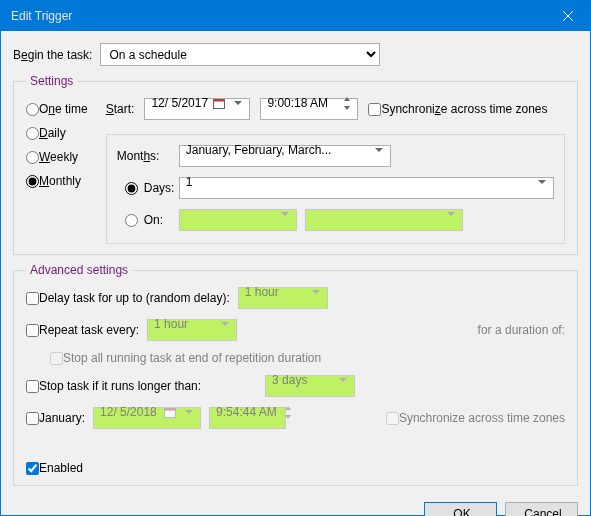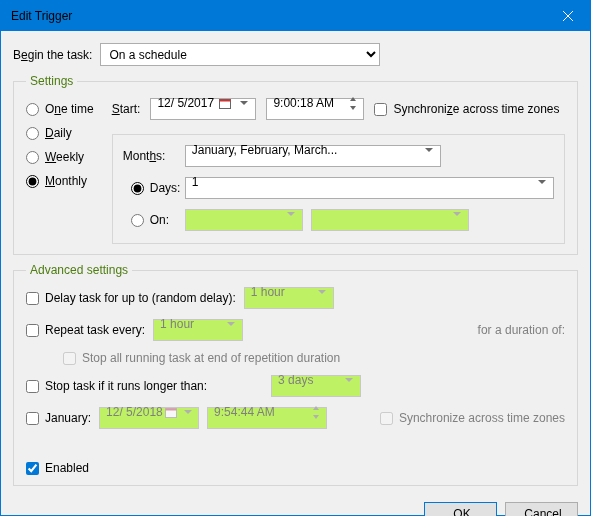--- a/index.html
+++ b/index.html
@@ -14,21 +14,21 @@
     width: 591px;
     height: 516px;
     border: 1px solid #0078d7;
     background: #f0f0f0;
     display: flex;
     flex-direction: column;
   }
   .titlebar {
     height: 30px;
     background: #0078d7;
-    color: #000000;
+    color: #e5e5e5;
     display: flex;
     align-items: center;
     padding: 0 10px;
     position: relative;
   }
   .titlebar .title { flex: 1; font-size: 12px; }
   .titlebar .close {
     width: 44px;
     height: 30px;
     margin-right: -10px;
@@ -99,43 +99,43 @@
   .spin .tri-d {
     width:0;height:0;border-left:3px solid transparent;border-right:3px solid transparent;border-top:4px solid #666;
   }
   .disabled .spin .tri-u { border-bottom-color:#b0b0b0;}
   .disabled .spin .tri-d { border-top-color:#b0b0b0;}
   fieldset {
     border: 1px solid #d6d6d6;
     margin: 0;
     padding: 10px 12px;
   }
-  legend { padding: 0 4px; color: #4d7c0f; }
+  legend { padding: 0 4px; color: #701a75; }
   .settings-body { display: flex; gap: 18px; }
   .radios { display: flex; flex-direction: column; gap: 10px; padding-top: 4px; }
-  .radio-row, .chk-row { display: flex; align-items: flex-end; gap: 6px; }
+  .radio-row, .chk-row { display: flex; align-items: flex-end; }
   .u { text-decoration: underline; }
   .right-col { flex: 1; display: flex; flex-direction: column; gap: 14px; }
   .start-row { display: flex; align-items: center; gap: 10px; }
   .inner-box {
     border: 1px solid #d6d6d6;
     padding: 10px 10px 12px 10px;
     display: grid;
     grid-template-columns: 62px 1fr;
     row-gap: 10px;
     align-items: center;
   }
   .inner-box .rlabel { display: flex; align-items:center; gap:6px;margin-left:8px; }
   .two-combos { display:flex; gap:8px; }
   .adv-body { display:flex; flex-direction:column; gap:10px; }
   .chk {
     width: 13px; height: 13px;
     accent-color: #0078d7;
   }
-  .faded { color: #808080; margin-left: 13px; }
+  .faded { color: #808080; }
   .footer {
     padding: 10px 12px 12px 12px;
     display: flex;
     justify-content: flex-end;
     gap: 8px;
   }
   button.winbtn {
     font: inherit;
     width: 73px;
     height: 24px;
@@ -224,21 +224,21 @@
               </span>
             </div>
             <label class="chk-row">
               <input type="checkbox" class="chk" style="">
               <span><span>Synchroni</span><span class="u">z</span><span>e across time zones</span></span>
             </label>
           </div>
 
           <div class="inner-box">
             <span><span>Mont</span><span class="u">h</span><span>s:</span></span>
-            <div class="combo" style="width:256px">
+            <div class="combo" style="width:212px">
               <span class="val">January, February, March...</span>
               <span class="btn">
                   <span class="caret-down"></span>
                 </span>
             </div>
 
             <label class="rlabel">
               <input type="radio" name="dayon" checked="" style="">
               <span>Days:</span>
             </label>
@@ -321,33 +321,33 @@
                 <span class="caret-down"></span>
               </span>
           </div>
         </div>
 
         <div class="row">
           <label class="chk-row">
             <input type="checkbox" class="chk" style="">
             <span>January:</span>
           </label>
-          <div class="combo disabled" style="width:100px">
+          <div class="combo disabled" style="width:108px">
             <span class="val">12/ 5/2018</span>
             <span class="cal-icon">
               <svg width="12" height="12">
                   <rect x="0.5" y="2.5" width="11" height="9" fill="#f7f7f7" stroke="#bbb"></rect>
                   <rect x="0.5" y="2.5" width="11" height="2" fill="#d9a"></rect>
                 </svg>
             </span>
             <span class="btn">
                 <span class="caret-down"></span>
               </span>
           </div>
-          <div class="combo disabled" style="width:120px">
+          <div class="combo disabled" style="width:77px">
             <span class="val">9:54:44 AM</span>
             <span class="spin">
               <span class="up">
                   <span class="tri-u"></span>
                 </span>
               <span class="dn">
                   <span class="tri-d"></span>
                 </span>
             </span>
           </div>

